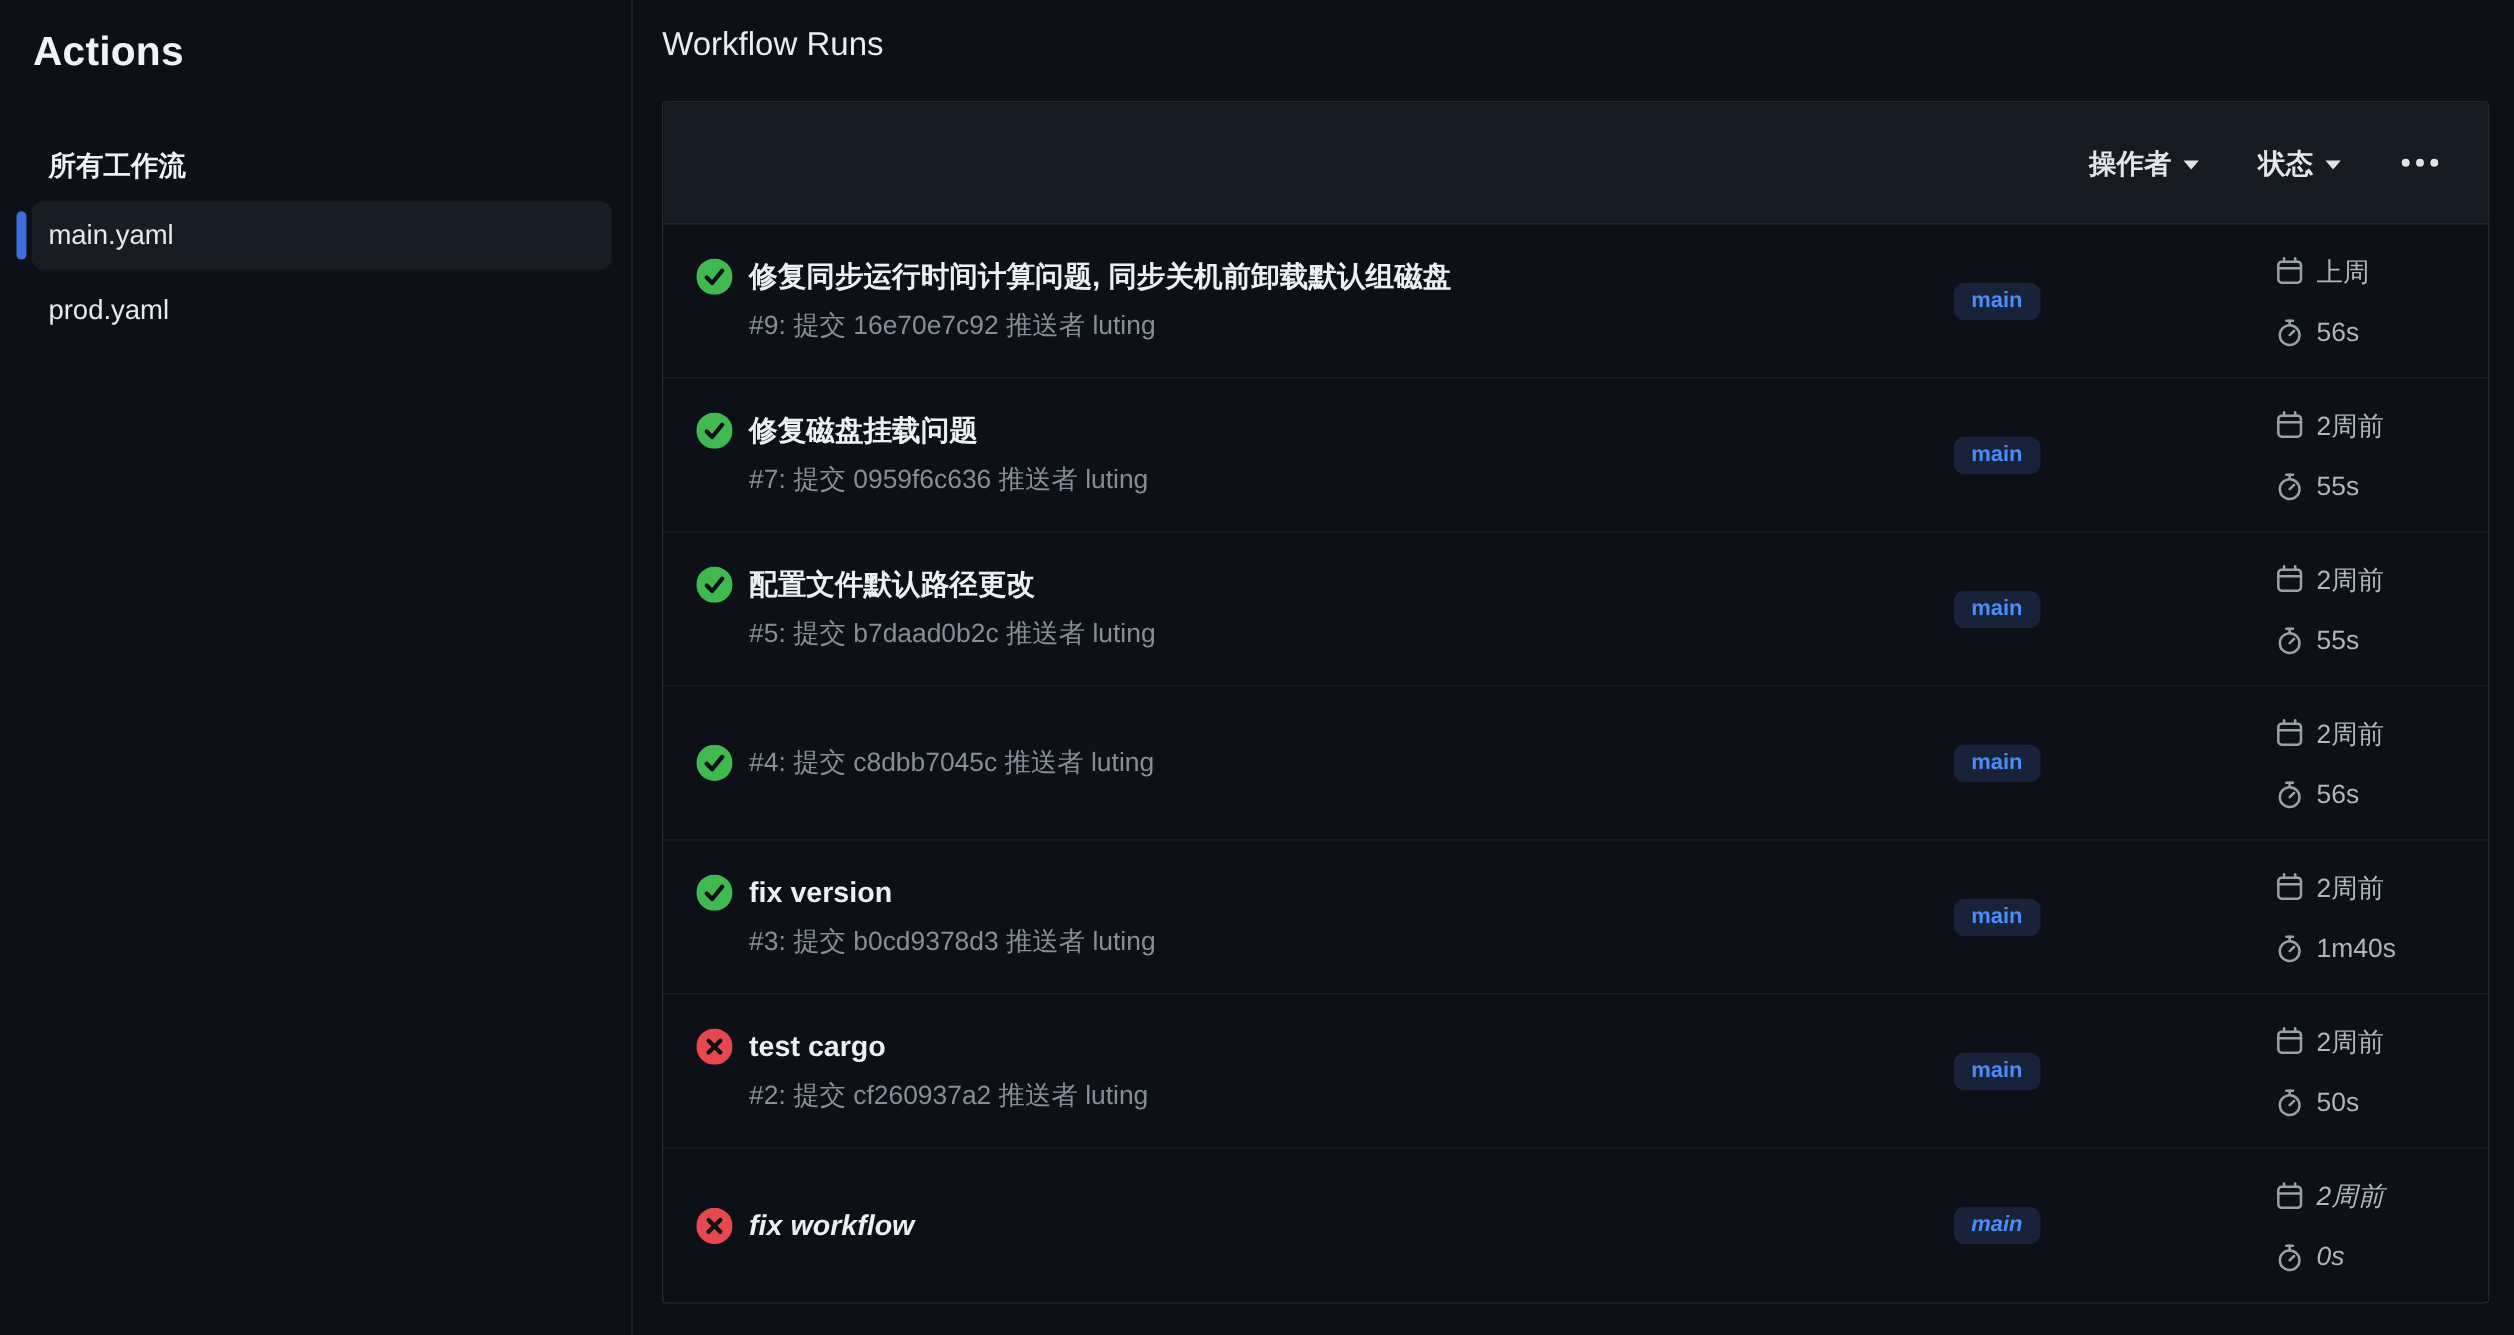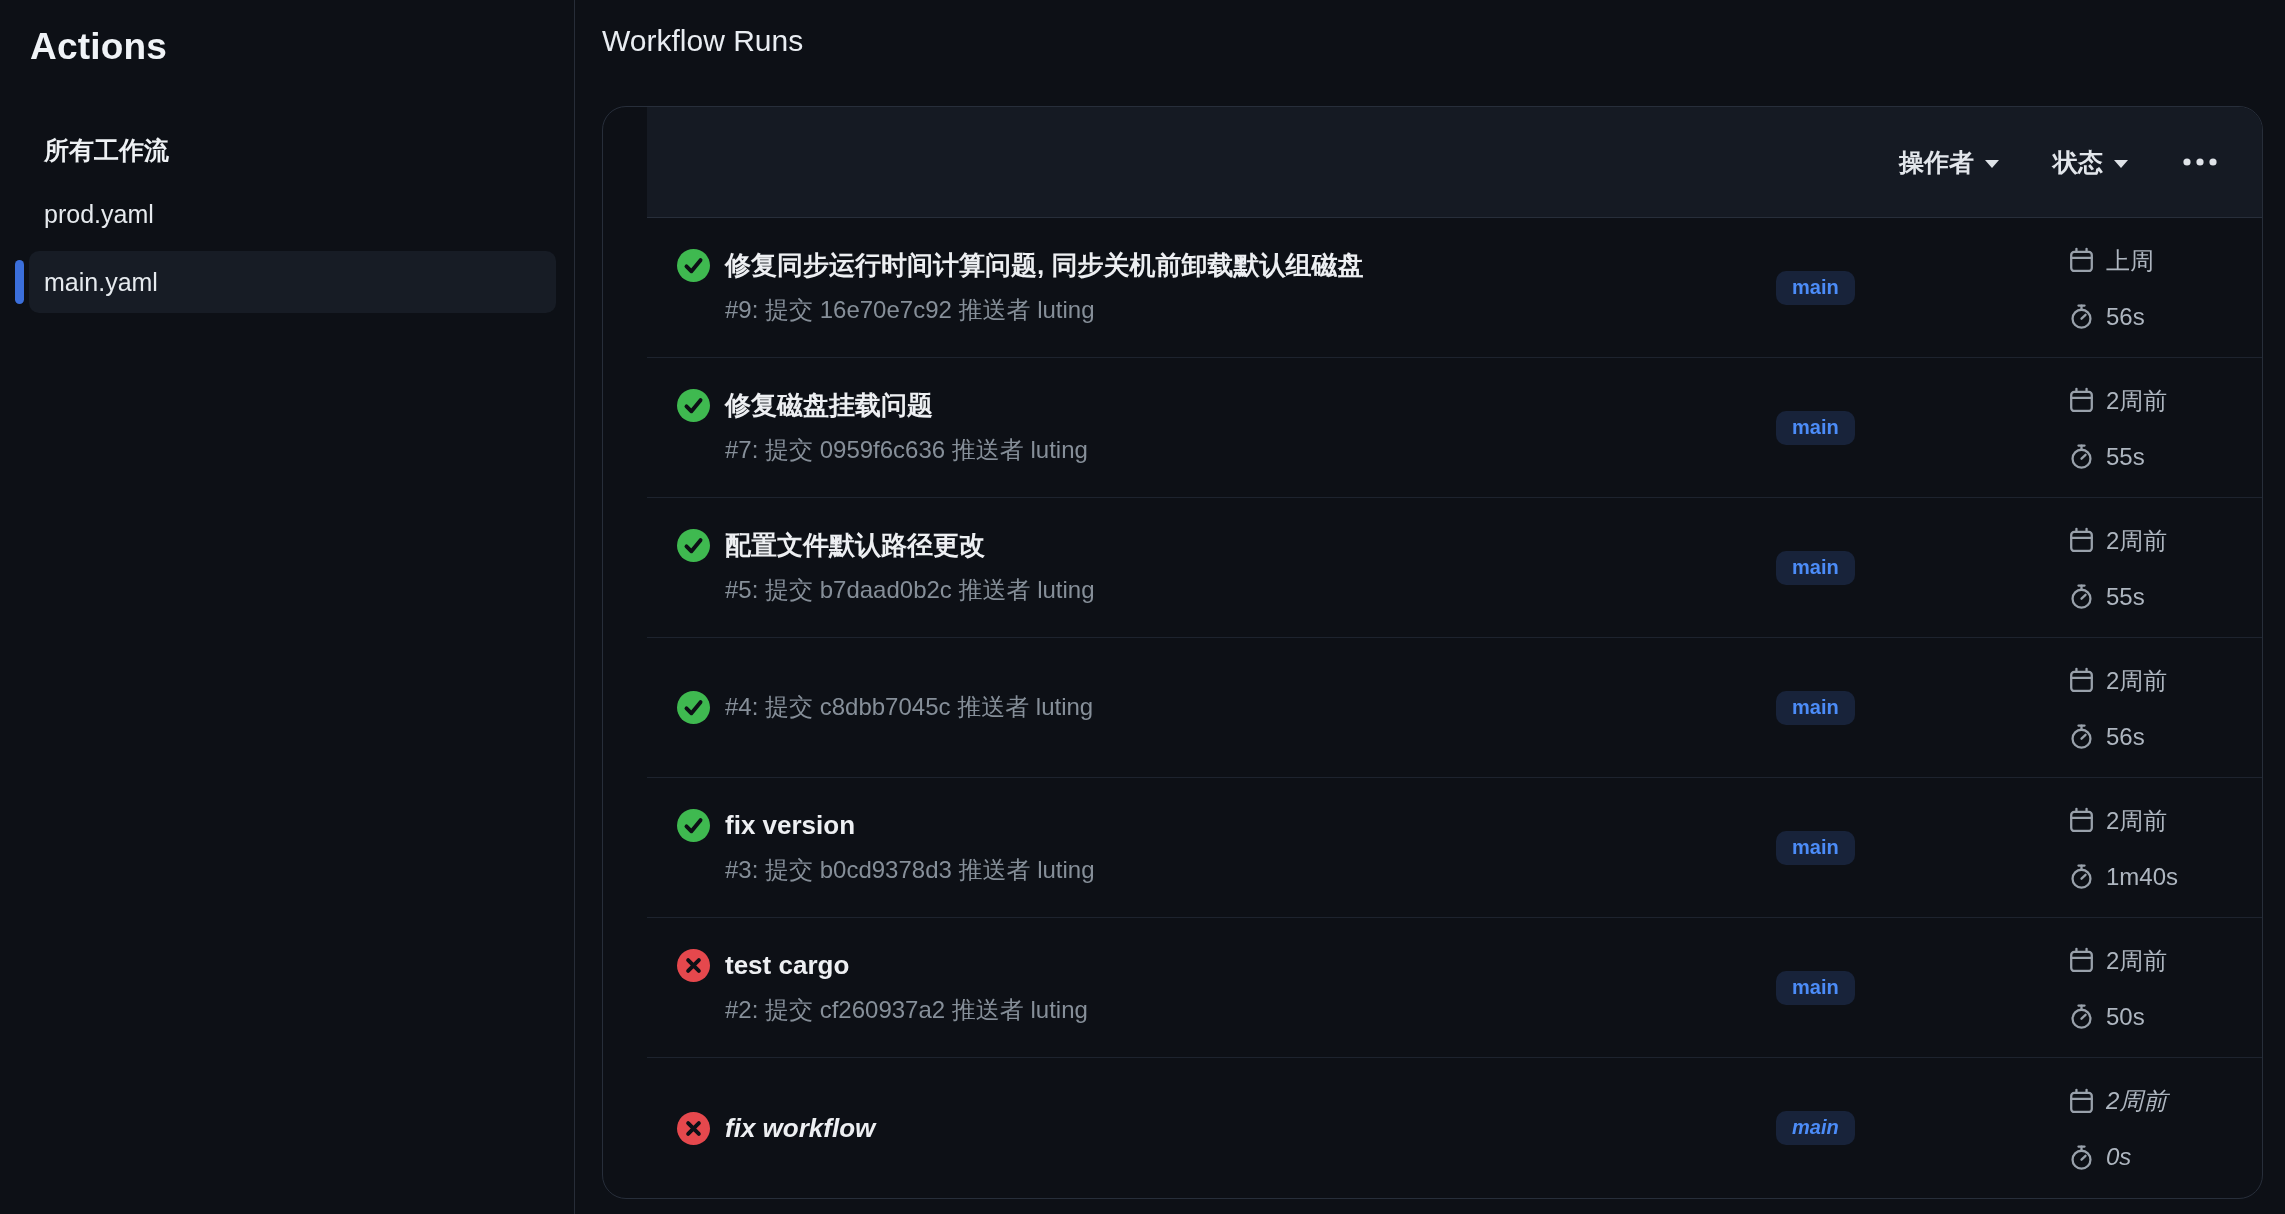--- a/index.html
+++ b/index.html
@@ -40,25 +40,24 @@
     width:9px; height:44px; border-radius:5px;
     background:var(--active-indicator, #3b6fdb);
   }
 
   
   .main { flex:1; box-sizing:border-box; padding:24px 22px 0 27px; }
   .main-title {
     margin:0; font-size:30px; font-weight:500; color:#e9edf2;
   }
   .runs-card {
-    margin-top:48px;
+    margin-top:34px;
     border:1px solid #272e3a;
-    border-radius:24px;
+    border-radius:4px;
     overflow:hidden;
-    padding-left:44px;
   }
   .runs-toolbar {
     height:110px; background:#151a23;
     border-bottom:1px solid #272e3a;
     display:flex; align-items:center; justify-content:flex-end;
     gap:54px; padding-right:44px;
   }
   .toolbar-dropdown {
     display:flex; align-items:center; gap:11px;
     font-size:25px; font-weight:600; color:#e2e6eb; cursor:pointer;
@@ -108,26 +107,26 @@
 </style>
 </head>
 <body>
 
 <div class="app">
 
   <aside class="sidebar">
     <h1 class="sidebar-title">Actions</h1>
     <div class="workflows-label">所有工作流</div>
 
-    <div class="sidebar-item">
-      <span>prod.yaml</span>
-    </div>
     <div class="sidebar-item active">
       <span class="active-bar"></span>
       <span>main.yaml</span>
+    </div>
+    <div class="sidebar-item">
+      <span>prod.yaml</span>
     </div>
   </aside>
 
   <main class="main">
     <h2 class="main-title">Workflow Runs</h2>
 
     <section class="runs-card">
       <div class="runs-toolbar">
         <div class="toolbar-dropdown">
           <span>操作者</span>

